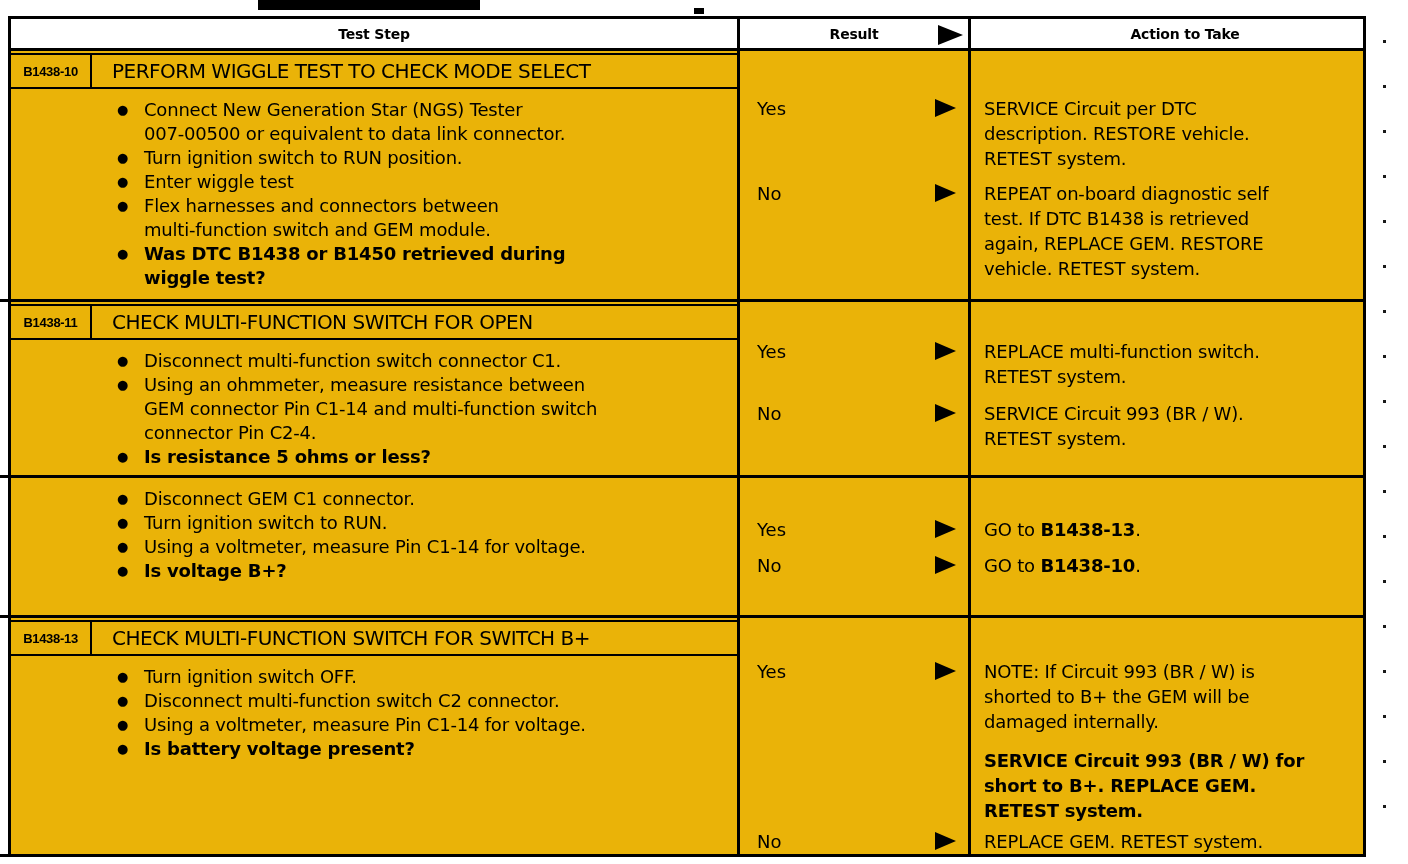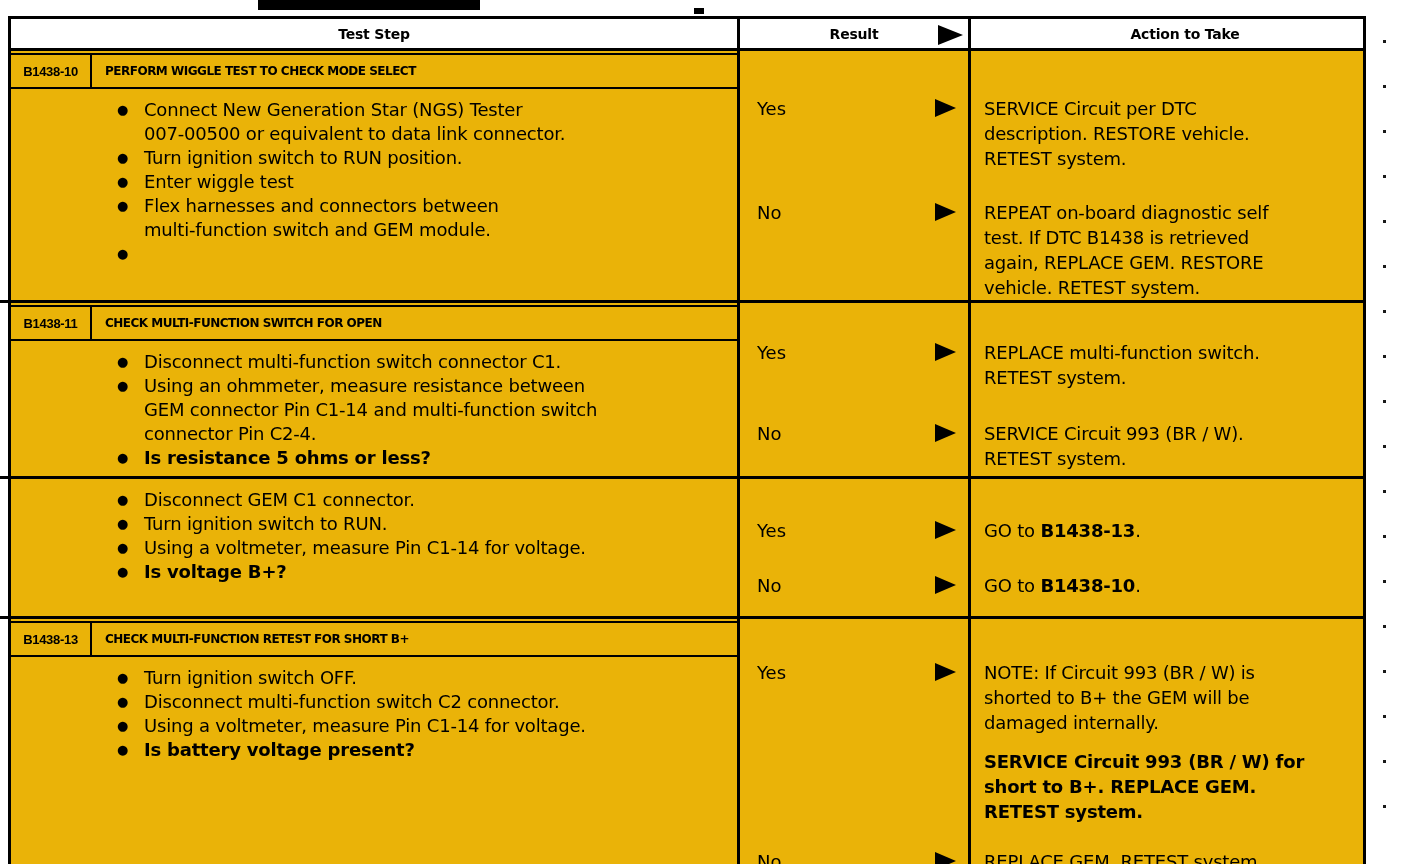--- a/index.html
+++ b/index.html
@@ -23,29 +23,29 @@
   .h-res .arrow { position:absolute; right:5px; top:6px; }
 
   .step { display:flex; position:relative; background:#eab308; }
   .step + .step { border-top:3px solid #000; }
   .step + .step::before { content:""; position:absolute; left:-11px; top:-3px; width:11px; height:3px; background:#000; }
 
   .col-test { width:726px; }
   .title-box { display:flex; align-items:stretch; height:36px; margin-top:2px; border-top:2px solid #000; border-bottom:2px solid #000; }
   .step-id { width:81px; flex:none; border-right:2px solid #000; display:flex; align-items:center; justify-content:center;
              font-family:"Liberation Sans", sans-serif; font-weight:700; font-size:13px; letter-spacing:-0.3px; }
-  .step-title { display:flex; align-items:center; padding-left:13px; font-size:12px; font-weight:700; letter-spacing:-0.5px; white-space:nowrap; }
+  .step-title { display:flex; align-items:center; padding-left:20px; font-size:20px; font-weight:400; letter-spacing:-0.5px; white-space:nowrap; }
 
   .bullets { list-style:none; padding:9px 8px 6px 106px; font-size:18px; line-height:24px; letter-spacing:-0.2px; }
   .bullets li { display:flex; }
   .dot { width:27px; flex:none; font-size:13px; line-height:24px; }
   .b-text { white-space:pre-line; }
   .bullets li.bold { font-weight:700; }
 
-  .col-ra { flex:1; border-left:3px solid #000; position:relative; display:flex; flex-direction:column;gap:19px; }
+  .col-ra { flex:1; border-left:3px solid #000; position:relative; display:flex; flex-direction:column; }
   .vline { position:absolute; left:228px; top:0; bottom:0; width:3px; background:#000; }
 
   .entry { display:flex; }
   .res { width:228px; flex:none; position:relative; padding-left:17px; font-size:18px; line-height:25px; }
   .res .arrow { position:absolute; right:12px; top:3px; }
   .act { flex:1; padding-left:16px; padding-right:6px; font-size:18px; line-height:25px; letter-spacing:-0.2px; }
   .act p { white-space:pre-line; }
   .act p + p { margin-top:14px;font-weight:bold; }
   .seg-b { font-weight:700; }
 </style>
@@ -85,20 +85,22 @@
       <span class="dot">●</span>
       <span class="b-text">Enter wiggle test</span>
             </li>
             <li class="">
       <span class="dot">●</span>
       <span class="b-text">Flex harnesses and connectors between
 multi-function switch and GEM module.</span>
             </li>
             <li class="bold">
       <span class="dot">●</span>
+      <span class="b-text">Was DTC B1438 or B1450 retrieved during
+wiggle test?</span>
             </li>
           </ul>
     </div>
     <div class="col-ra" style="padding-top:45px">
       <div class="vline"></div>
           <div class="entry" style="">
       <div class="res">
         <span>Yes</span>
         <span class="arrow"></span>
       </div>
@@ -209,21 +211,21 @@
       <div class="act">
               <p><span class="">GO to </span><span class="seg-b">B1438-10</span><span class="">.</span></p>
             </div>
           </div>
         </div>
       </div>
       <div class="step" style="min-height:236px">
     <div class="col-test">
       <div class="title-box">
         <div class="step-id">B1438-13</div>
-        <div class="step-title">CHECK MULTI-FUNCTION RETEST FOR SHORT B+</div>
+        <div class="step-title">CHECK MULTI-FUNCTION SWITCH FOR SWITCH B+</div>
       </div>
       <ul class="bullets">
             <li class="">
       <span class="dot">●</span>
       <span class="b-text">Turn ignition switch OFF.</span>
             </li>
             <li class="">
       <span class="dot">●</span>
       <span class="b-text">Disconnect multi-function switch C2 connector.</span>
             </li>

